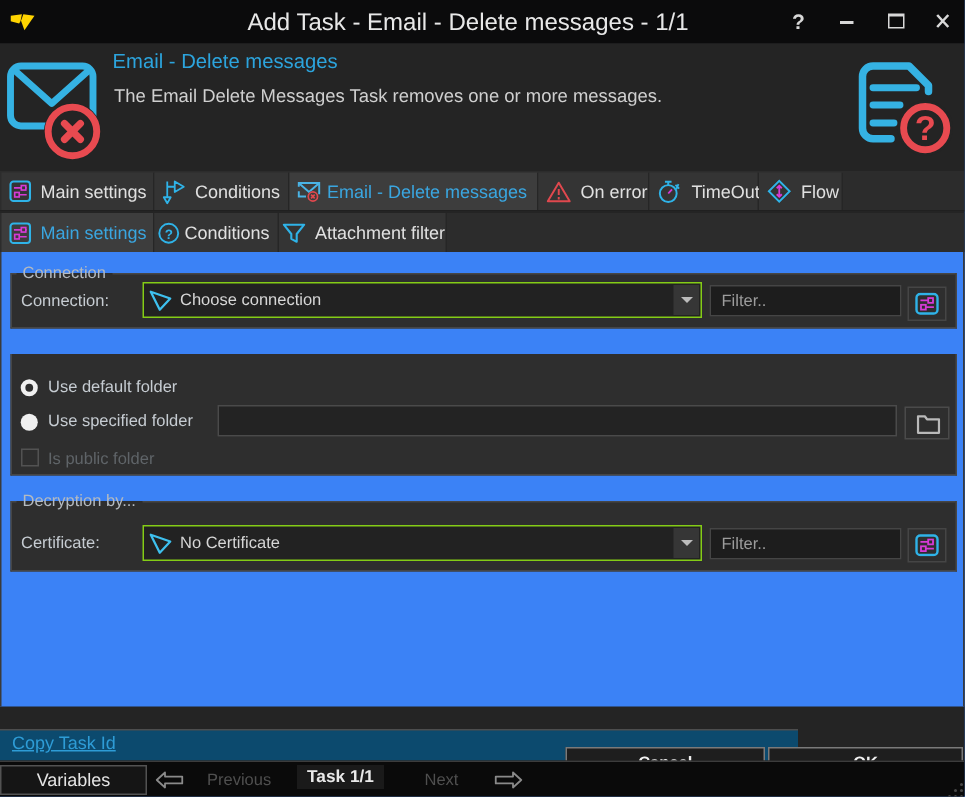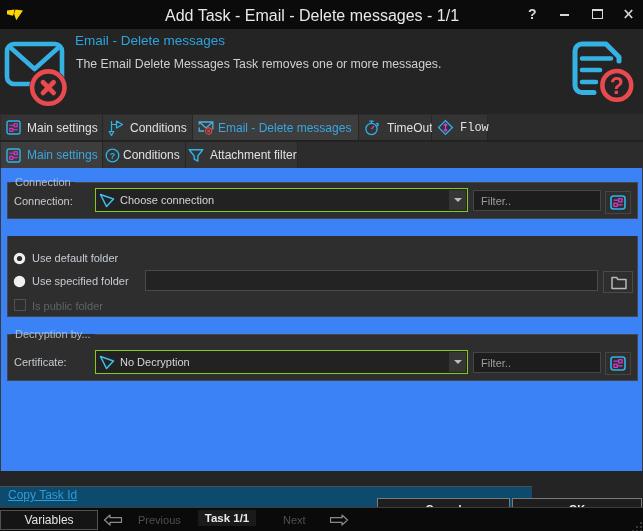--- a/index.html
+++ b/index.html
@@ -102,27 +102,31 @@
   <div class="tab sel" style="width:166px;">
       <svg width="16" height="15" viewBox="0 0 16 15">
         <path d="M1.2 4.5 V2 H14.8 V9.5 M1.2 7.5 V11 H6" fill="none" stroke="#4ab4e6" stroke-width="1.3"></path>
         <path d="M1.5 2.3 L8 8 L14.5 2.3" fill="none" stroke="#4ab4e6" stroke-width="1.3"></path>
         <circle cx="10.6" cy="11" r="3.6" fill="#3d3d3d"></circle>
         <circle cx="10.6" cy="11" r="3.1" fill="none" stroke="#e0484e" stroke-width="1.1"></circle>
         <path d="M9.4 9.8 L11.8 12.2 M11.8 9.8 L9.4 12.2" stroke="#e0484e" stroke-width="1.1"></path>
       </svg>
       <span style="margin-left:-2px;">Email - Delete messages</span>
     </div>
+  <div class="tab" style="width:74px;"><svg width="17" height="16" viewBox="0 0 17 16">
+        <path d="M8.5 1.8 L15.8 14.2 H1.2 Z" fill="none" stroke="#e0484e" stroke-width="1.3" stroke-linejoin="round"></path>
+        <path d="M8.5 6 V10 M8.5 11.3 V13" stroke="#e0484e" stroke-width="1.3"></path>
+      </svg>On error</div>
   <div class="tab" style="width:73px;"><svg width="17" height="17" viewBox="0 0 17 17">
         <circle cx="7.5" cy="10" r="5.6" fill="none" stroke="#2fb3e8" stroke-width="1.3"></circle>
         <path d="M7.5 2.2 V4.4 M5.3 2.2 H9.7" stroke="#2fb3e8" stroke-width="1.3"></path>
         <path d="M12.3 4.2 L14.8 6.7 M14.3 3.7 L12.8 7.2" stroke="#2fb3e8" stroke-width="1.2"></path>
         <path d="M7.5 10 L10 7.2" stroke="#d63ad6" stroke-width="1.2"></path>
       </svg>TimeOut</div>
-  <div class="tab" style="width:56px;font-family:Liberation Mono, monospace;"><svg width="17" height="17" viewBox="0 0 17 17">
+  <div class="tab" style="width:56px;"><svg width="17" height="17" viewBox="0 0 17 17">
         <rect x="3.6" y="3.6" width="9.8" height="9.8" fill="none" stroke="#2fb3e8" stroke-width="1.3" transform="rotate(45 8.5 8.5)"></rect>
         <path d="M8.5 4.8 V12.2 M6.8 6.5 L8.5 4.8 L10.2 6.5 M6.8 10.5 L8.5 12.2 L10.2 10.5" fill="none" stroke="#d63ad6" stroke-width="1.2"></path>
       </svg>Flow</div>
 </div>
 
 <div class="tabrow" id="tabrow2">
   <div class="tab sel" style="width:102px;"><svg width="15" height="15" viewBox="0 0 15 15">
         <rect x="1" y="1" width="13" height="13" rx="2" fill="none" stroke="#2fb3e8" stroke-width="1.4"></rect>
         <path d="M3.3 5.2 H11.8 M3.3 9.8 H11.8" stroke="#d63ad6" stroke-width="1.1"></path>
         <rect x="8.2" y="3.7" width="3" height="3" fill="#3d3d3d" stroke="#d63ad6" stroke-width="1.1"></rect>
@@ -188,21 +192,21 @@
     <div class="gtop">
         <div class="s1"></div>
         <div class="cap">Decryption by...</div>
         <div class="s2"></div>
       </div>
     <div class="lbl" style="left:6px; top:22px;">Certificate:</div>
     <div class="dd" style="left:87px; top:16px; width:373px;">
       <svg style="margin-left:3px;" width="16" height="16" viewBox="0 0 16 16">
           <path d="M1.5 2.5 L14.5 7 L7.5 14.5 Z" fill="none" stroke="#3ec0ee" stroke-width="1.5" stroke-linejoin="round"></path>
         </svg>
-      <div class="txt" style="margin-left:5px;">No Decryption</div>
+      <div class="txt" style="margin-left:5px;">No Certificate</div>
       <div class="arr"></div>
     </div>
     <div class="inp" style="left:465px; top:18px; width:128px; height:21px;">Filter..</div>
     <div class="abs" style="left:597px; top:18px; width:26px; height:23px; border:1px solid #454545;">
       <svg style="position:absolute; left:4px; top:3px;" width="16" height="15" viewBox="0 0 16 15">
           <rect x="1" y="1" width="14" height="13" rx="2.5" fill="none" stroke="#2fb3e8" stroke-width="1.6"></rect>
           <path d="M3.6 5.2 H12.6 M3.6 9.8 H12.6" stroke="#d63ad6" stroke-width="1.2"></path>
           <rect x="8.8" y="3.7" width="3.2" height="3.2" fill="#2e2e2e" stroke="#d63ad6" stroke-width="1.2"></rect>
           <rect x="4" y="8.2" width="3.2" height="3.2" fill="#2e2e2e" stroke="#d63ad6" stroke-width="1.2"></rect>
         </svg>

